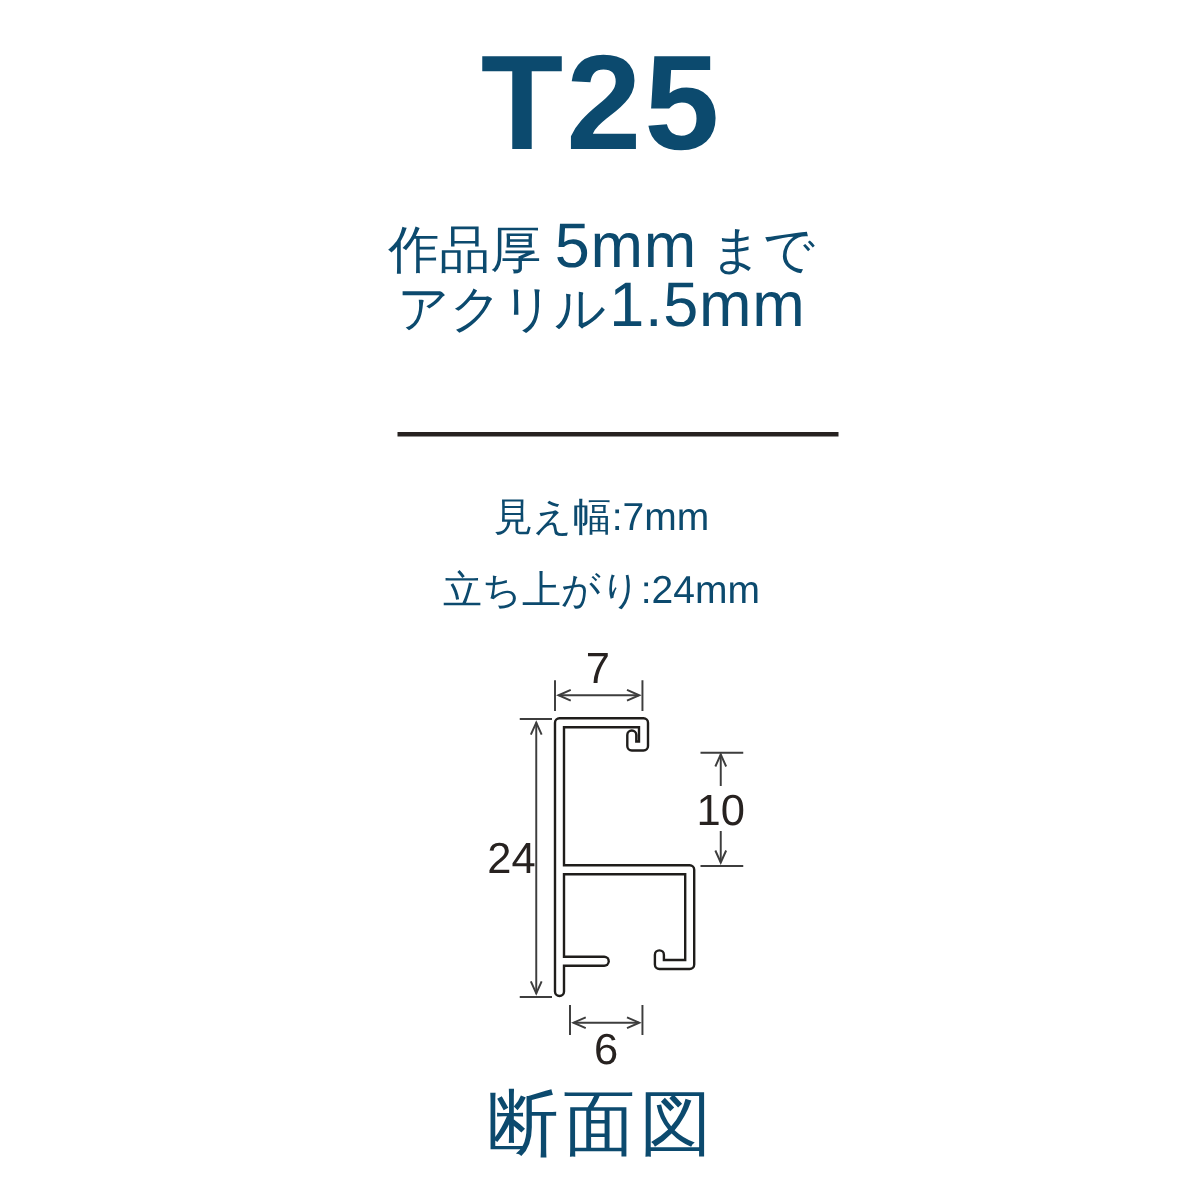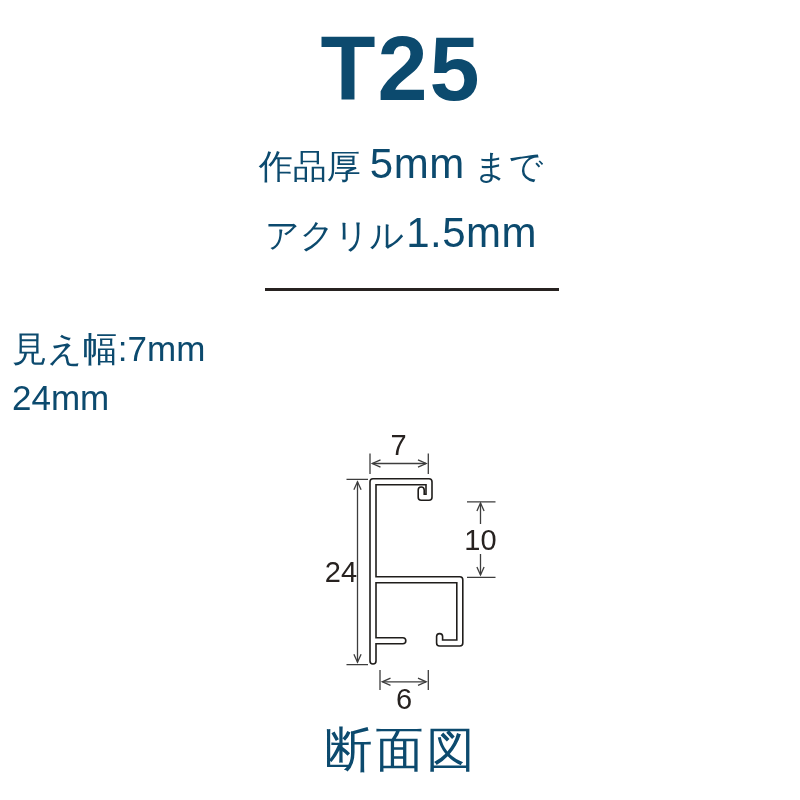--- a/index.html
+++ b/index.html
@@ -24,32 +24,32 @@
     line-height: 1;
     white-space: nowrap;
   }
   .title {
     top: 24px;
     font-size: 90px;
     font-weight: 600;
     letter-spacing: 2px;
   }
   .thickness-row { top: 143px; gap: 9px; }
-  .acrylic-row   { top: 212px; gap: 2px; }
+  .acrylic-row   { top: 182px; gap: 2px; }
   .jp-label  { font-size: 34px; font-weight: 500; }
   .big-value { font-size: 42px; font-weight: 500; letter-spacing: 0.5px; }
   .divider {
     position: absolute;
     top: 288px;
     left: 253px;
     width: 294px;
     height: 3px;
     background: #272220;
   }
-  .spec-row { font-size: 35px; font-weight: 500; gap: 13px; flex-direction: column; }
+  .spec-row { font-size: 26px; font-weight: 500; gap: 13px; }
   .spec-row-1 { top: 331px; }
   .spec-row-2 { top: 380px; }
   .spec-pair { display: inline-flex; align-items: baseline; }
   .caption {
     top: 726px;
     font-size: 48px;
     font-weight: 500;
     letter-spacing: 3px;
   }
   .diagram-svg {
@@ -110,20 +110,21 @@
 
   <div class="centered-line spec-row spec-row-1">
     <span class="spec-pair">
       <span>見え幅:</span>
         <span>7mm</span>
     </span>
   </div>
 
   <div class="centered-line spec-row spec-row-2">
     <span class="spec-pair">
+      <span>立ち上がり:</span>
         <span>24mm</span>
     </span>
   </div>
 
   <svg class="diagram-svg" viewBox="0 0 800 800" xmlns="http://www.w3.org/2000/svg" aria-hidden="true">
 
     <g>
       <g class="profile-black">
         <path d="M 361 661 L 361 481.8 L 417 481.8 L 417 497.3 L 409.2 497.3 L 409.2 490"></path>
         <path d="M 362.5 579.8 L 447.8 579.8 L 447.8 643 L 427.6 643 L 427.6 636.6"></path>

